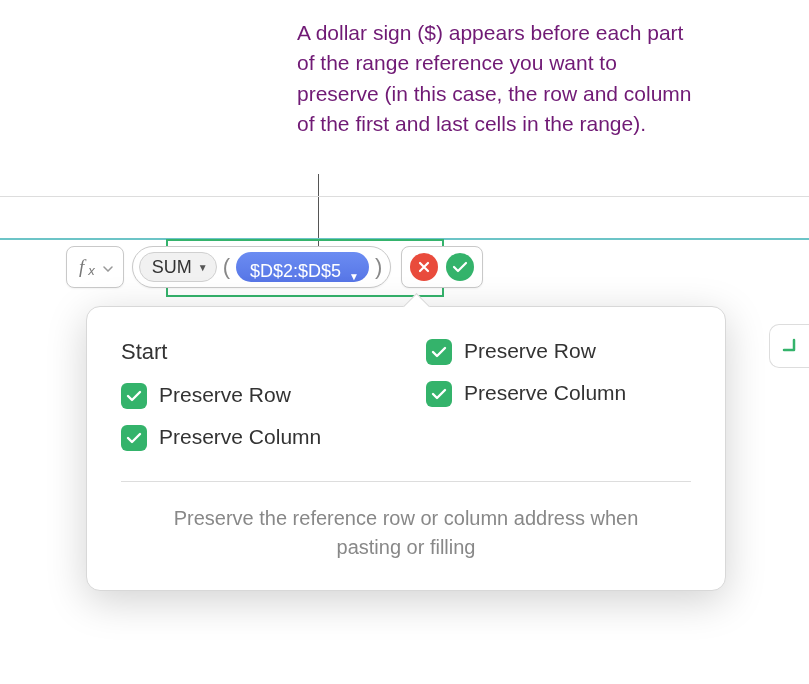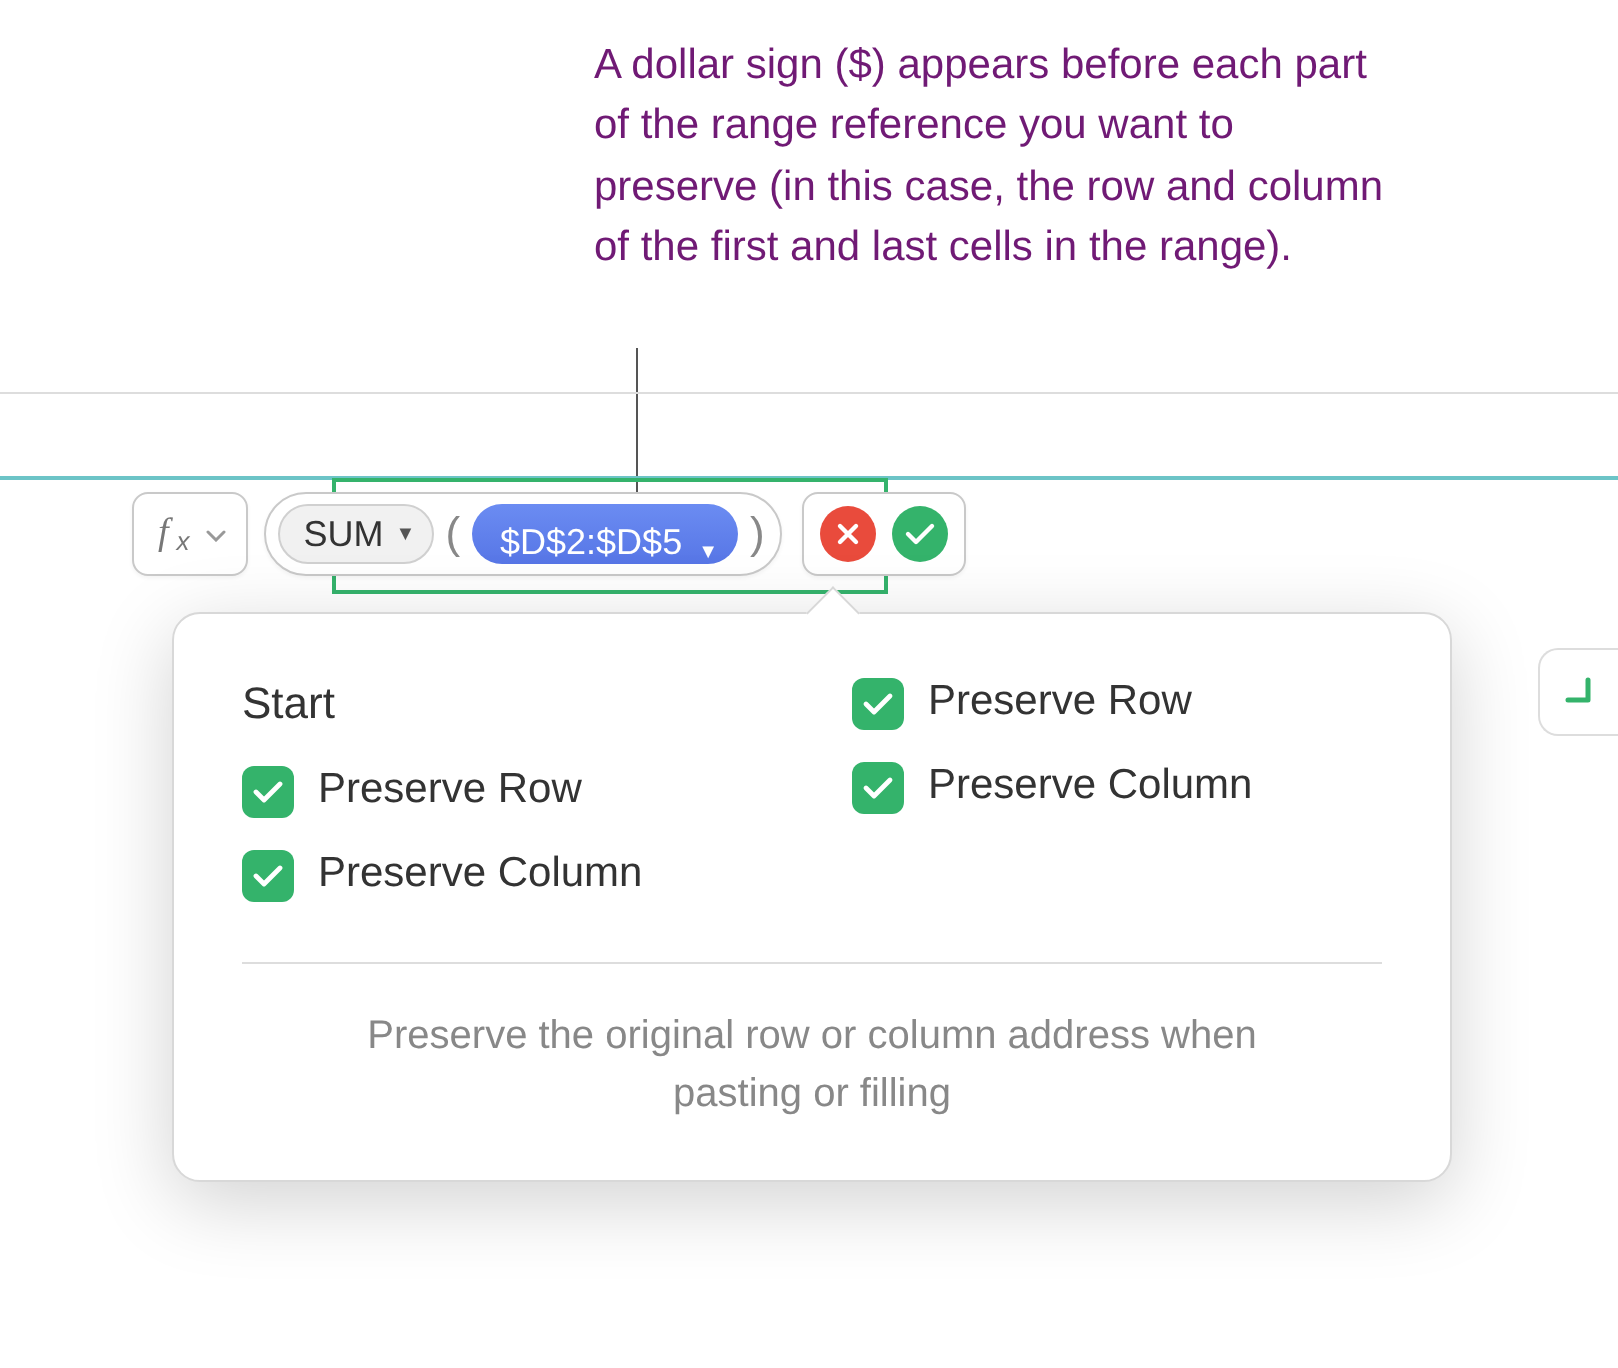--- a/index.html
+++ b/index.html
@@ -328,20 +328,20 @@
         <div class="checkbox">
           <svg width="16" height="14" viewBox="0 0 16 14">
               <path d="M2 7 L6 11 L14 3" stroke="#fff" stroke-width="2.4" fill="none" stroke-linecap="round" stroke-linejoin="round"></path>
             </svg>
         </div>
         <span class="checkbox-label">Preserve Column</span>
       </div>
     </div>
   </div>
   <hr class="popover-divider">
-  <div class="popover-desc">Preserve the original row or column address when pasting or filling</div>
+  <div class="popover-desc">Preserve the reference row or column address when pasting or filling</div>
 </div>
 
 <div class="side-badge">
   <svg width="20" height="20" viewBox="0 0 20 20">
       <path d="M4 14 L14 14 L14 4" stroke="#34b36b" stroke-width="2.5" fill="none" stroke-linecap="round" stroke-linejoin="round"></path>
     </svg>
 </div>
 
 </body></html>

